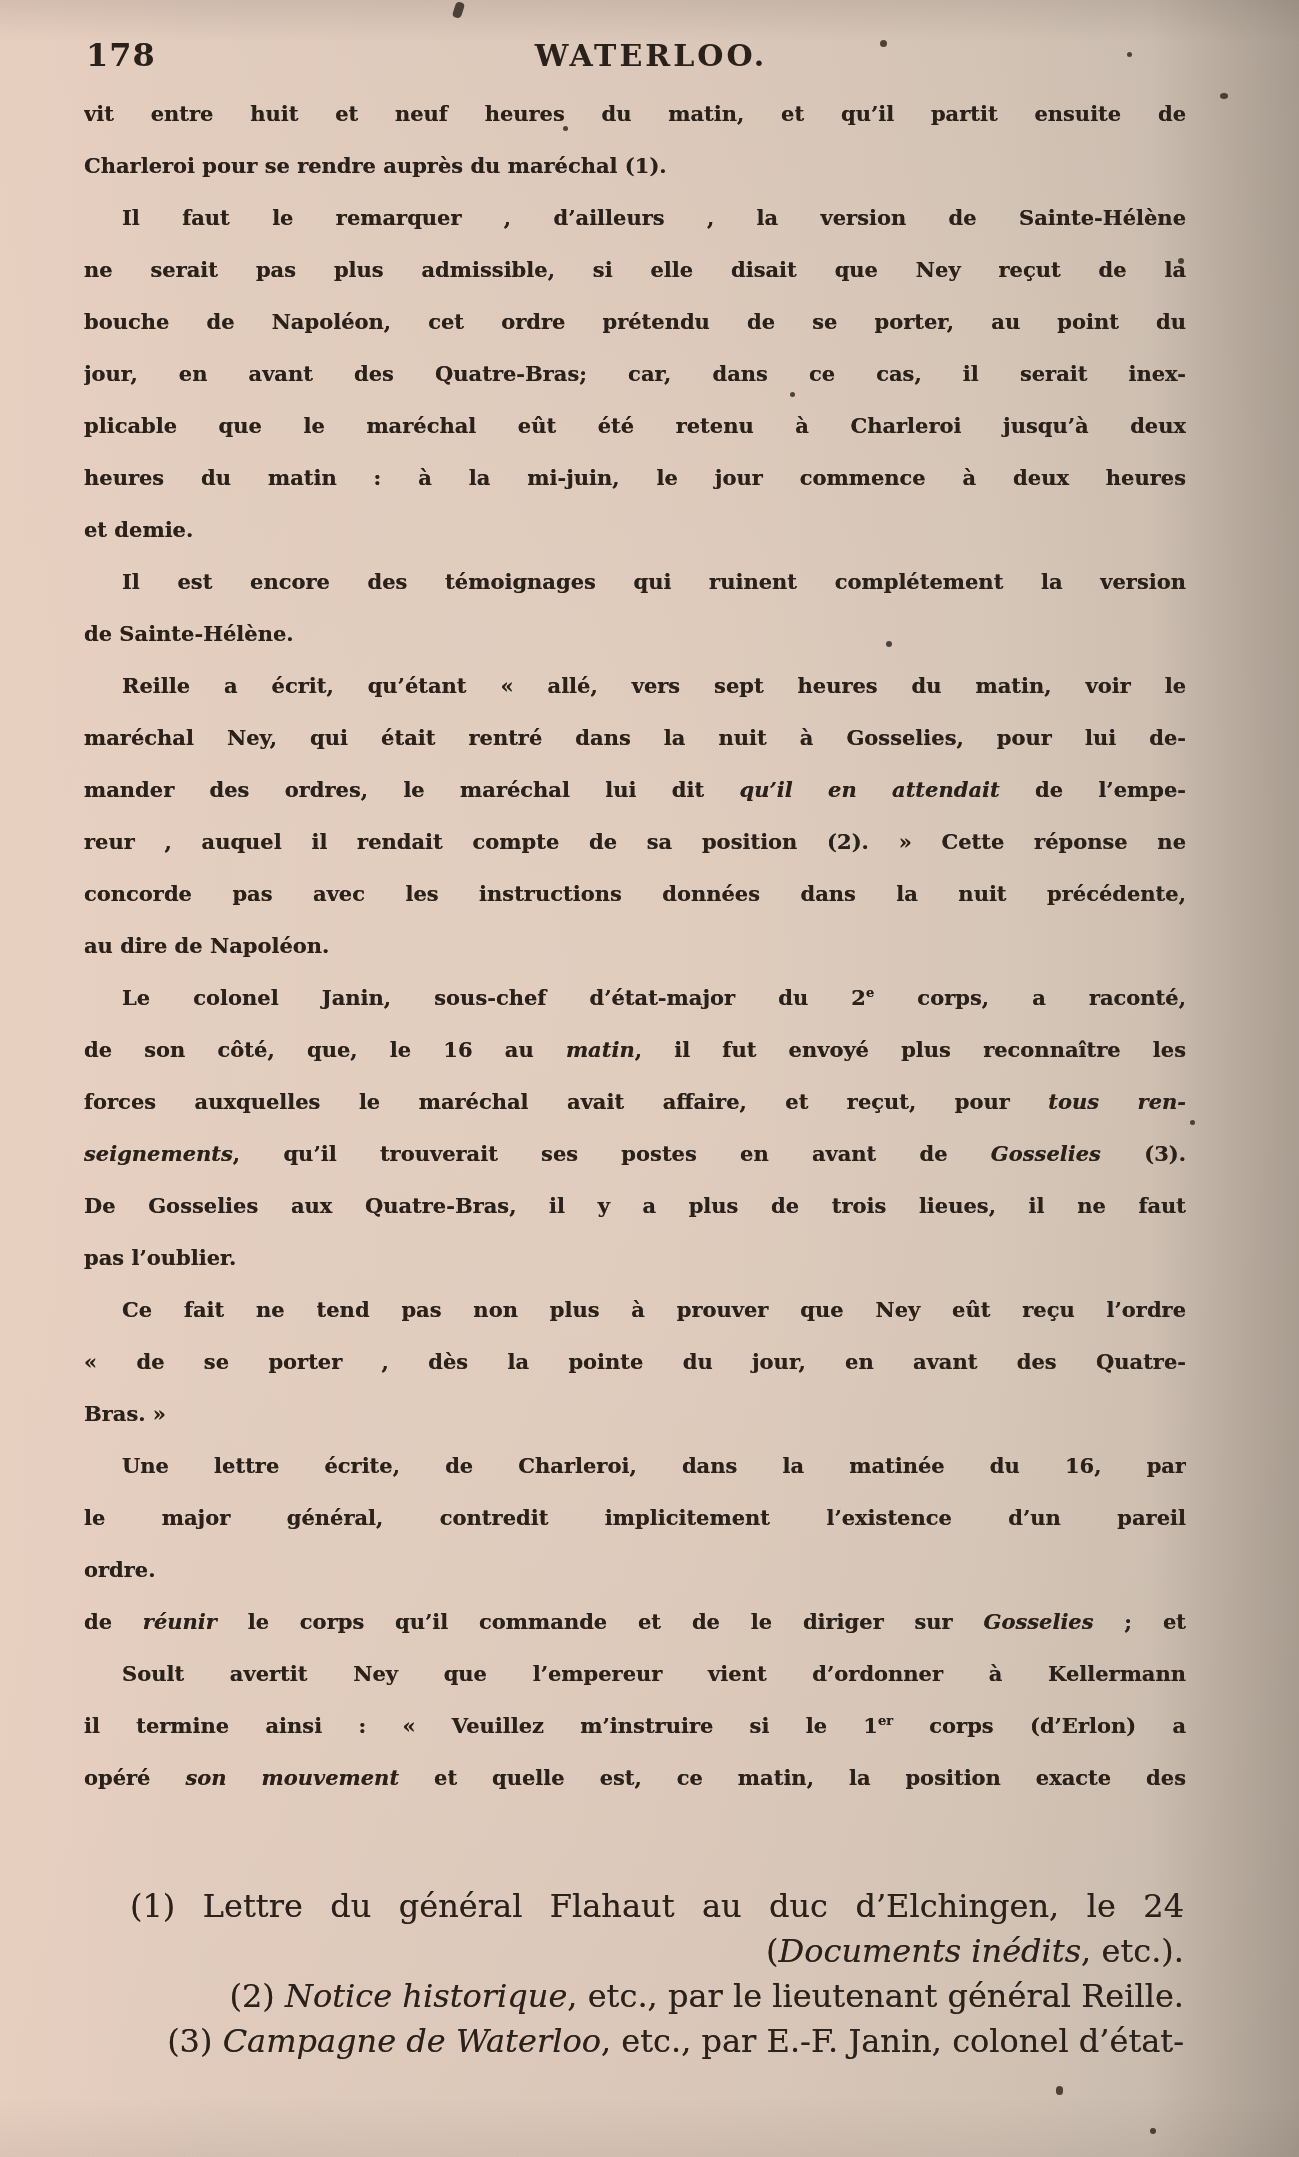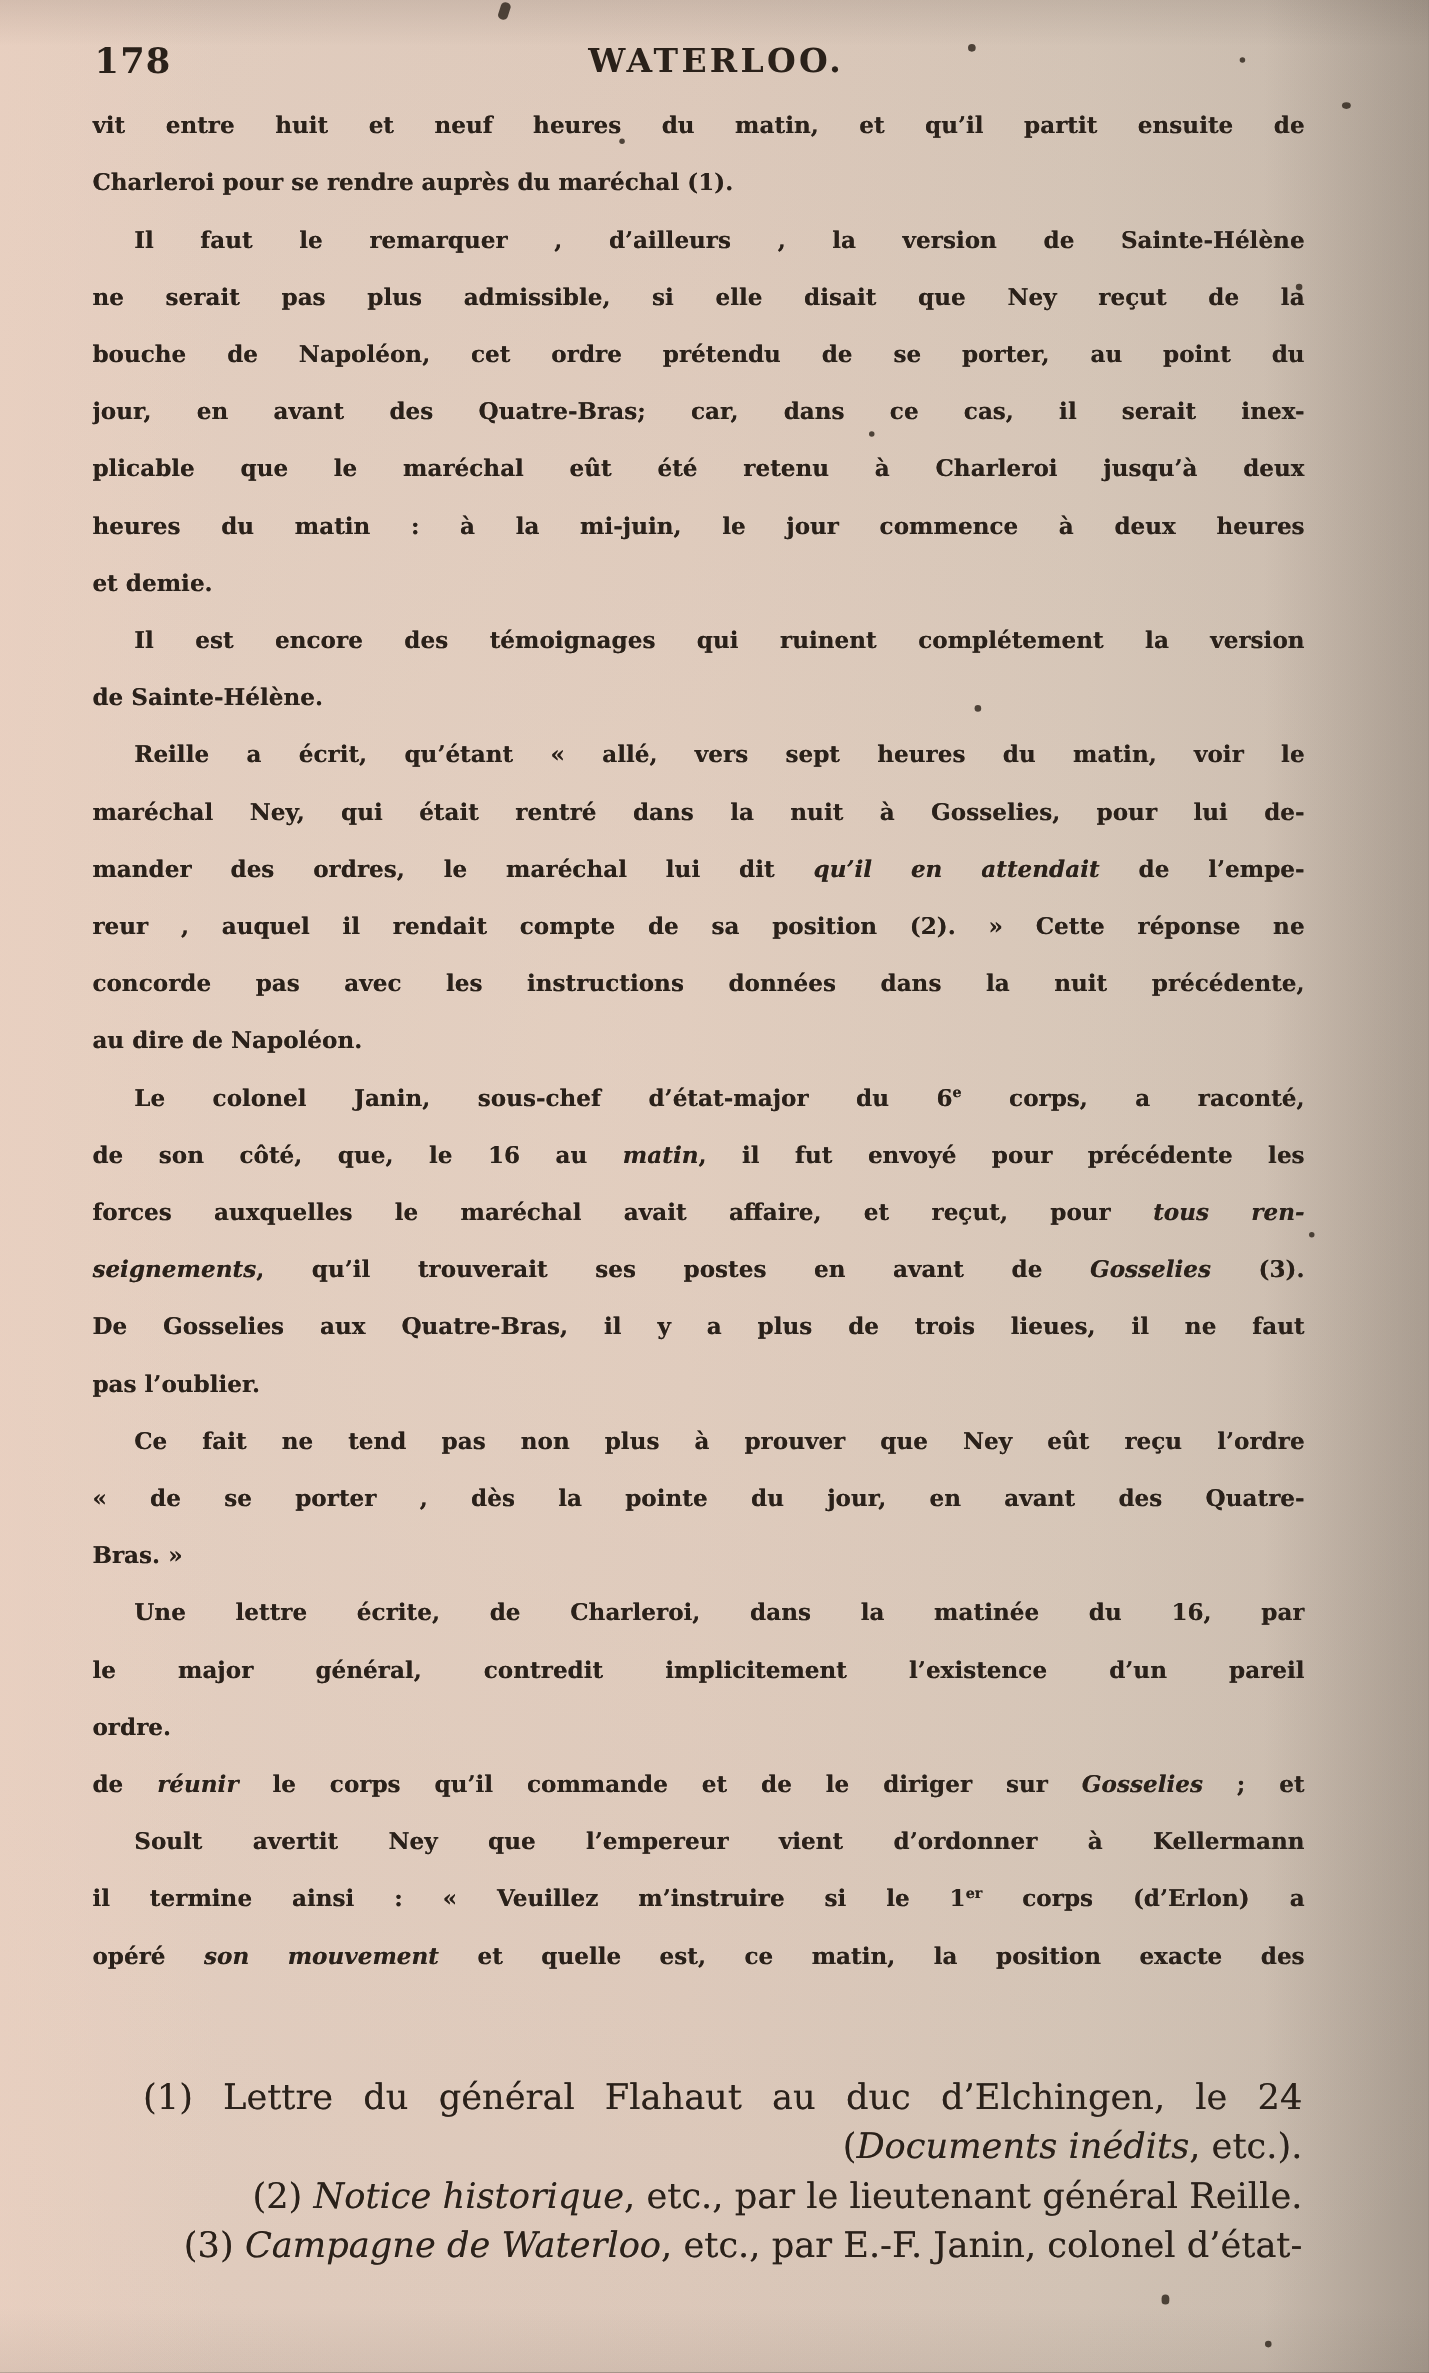--- a/index.html
+++ b/index.html
@@ -63,22 +63,22 @@
       <div class="line j"><span>heures du matin : à la mi-juin, le jour commence à deux heures</span></div>
       <div class="line"><span>et demie.</span></div>
       <div class="line j ind"><span>Il est encore des témoignages qui ruinent complétement la version</span></div>
       <div class="line"><span>de Sainte-Hélène.</span></div>
       <div class="line j ind"><span>Reille a écrit, qu’étant « allé, vers sept heures du matin, voir le</span></div>
       <div class="line j"><span>maréchal Ney, qui était rentré dans la nuit à Gosselies, pour lui de-</span></div>
       <div class="line j"><span>mander des ordres, le maréchal lui dit </span><span class="it">qu’il en attendait</span><span> de l’empe-</span></div>
       <div class="line j"><span>reur , auquel il rendait compte de sa position (2). » Cette réponse ne</span></div>
       <div class="line j"><span>concorde pas avec les instructions données dans la nuit précédente,</span></div>
       <div class="line"><span>au dire de Napoléon.</span></div>
-      <div class="line j ind"><span>Le colonel Janin, sous-chef d’état-major du 6</span><sup>e</sup><span> corps, a raconté,</span></div>
-      <div class="line j"><span>de son côté, que, le 16 au </span><span class="it">matin</span><span>, il fut envoyé pour précédente les</span></div>
+      <div class="line j ind"><span>Le colonel Janin, sous-chef d’état-major du 2</span><sup>e</sup><span> corps, a raconté,</span></div>
+      <div class="line j"><span>de son côté, que, le 16 au </span><span class="it">matin</span><span>, il fut envoyé plus reconnaître les</span></div>
       <div class="line j"><span>forces auxquelles le maréchal avait affaire, et reçut, pour </span><span class="it">tous ren-</span></div>
       <div class="line j"><span class="it">seignements</span><span>, qu’il trouverait ses postes en avant de </span><span class="it">Gosselies</span><span> (3).</span></div>
       <div class="line j"><span>De Gosselies aux Quatre-Bras, il y a plus de trois lieues, il ne faut</span></div>
       <div class="line"><span>pas l’oublier.</span></div>
       <div class="line j ind"><span>Ce fait ne tend pas non plus à prouver que Ney eût reçu l’ordre</span></div>
       <div class="line j"><span>« de se porter , dès la pointe du jour, en avant des Quatre-</span></div>
       <div class="line"><span>Bras. »</span></div>
       <div class="line j ind"><span>Une lettre écrite, de Charleroi, dans la matinée du 16, par</span></div>
       <div class="line j"><span>le major général, contredit implicitement l’existence d’un pareil</span></div>
       <div class="line"><span>ordre.</span></div>

